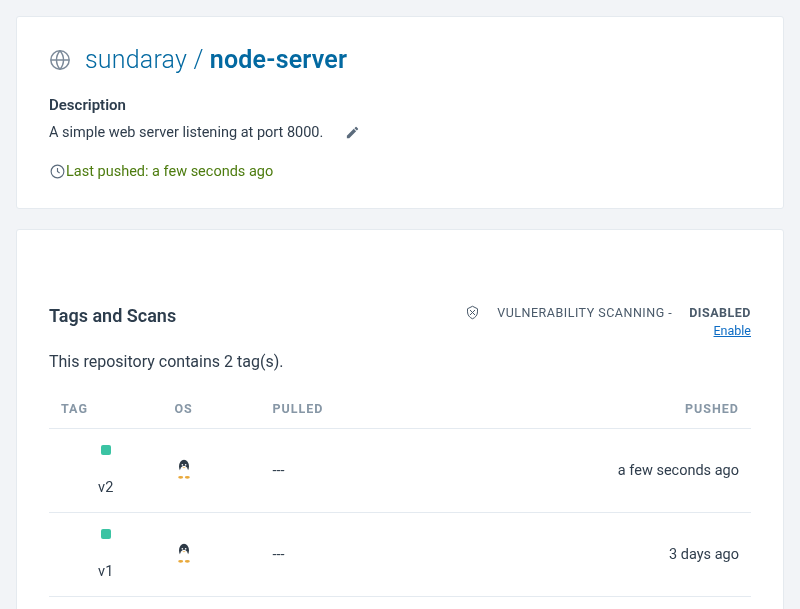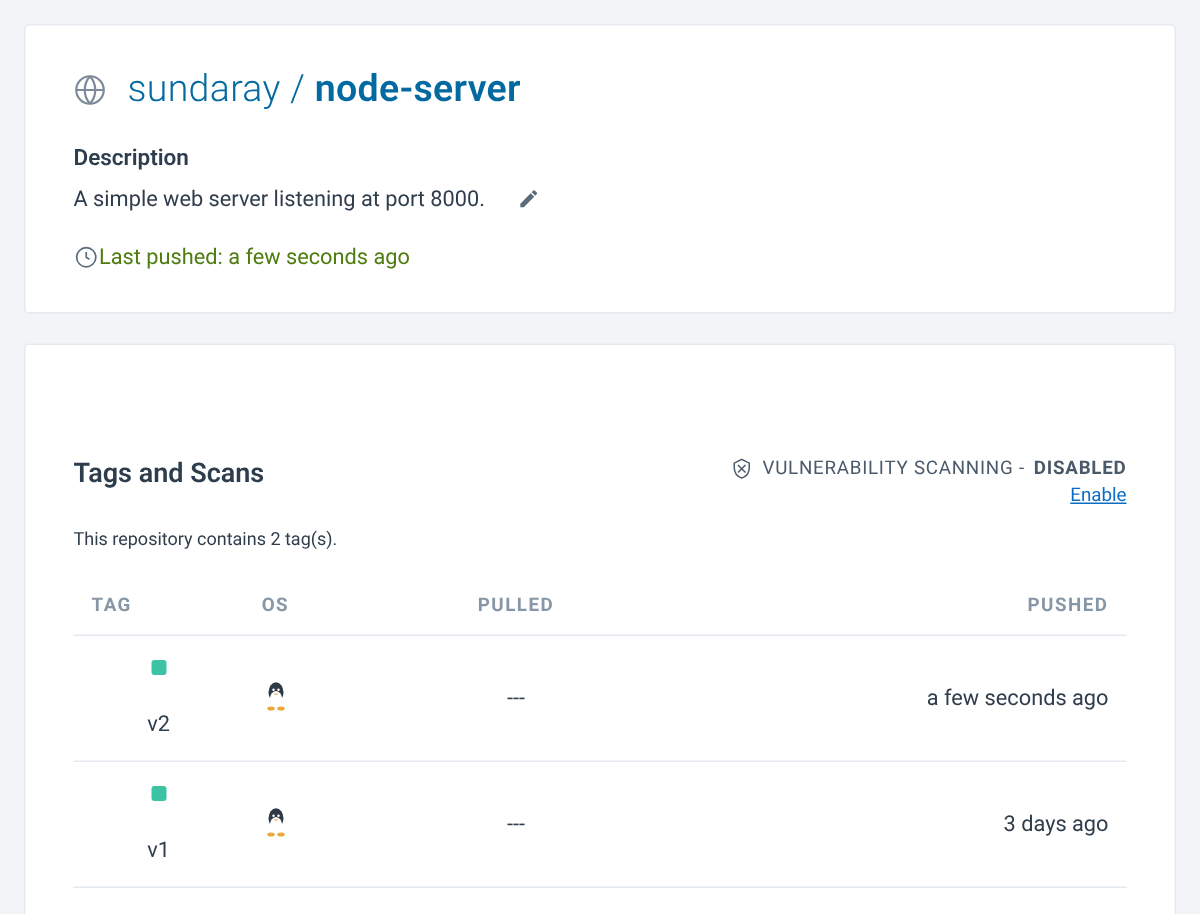--- a/index.html
+++ b/index.html
@@ -85,61 +85,60 @@
       color: #2d3d4d;
     }
     .vuln {
       text-align: right;
       font-size: 12.5px;
       color: #4a5a6a;
     }
     .vuln-row {
       display: flex;
       align-items: center;
-      gap: 6px;
+      gap: 17px;
       letter-spacing: 0.5px;
     }
     .vuln-row .shield {
       width: 15px;
       height: 15px;
     }
     .vuln .state {
       font-weight: 700;
     }
     .enable-link {
       color: #0d6cc4;
       text-decoration: underline;
       font-size: 12.5px;
       display: block;
       margin-top: 3px;
       cursor: pointer;
     }
     .tag-count {
-      font-size: 12px;
+      font-size: 16px;
       color: #2f3d4c;
       margin-bottom: 20px;
     }
     table {
       width: 100%;
       border-collapse: collapse;
     }
     th {
       text-align: left;
       font-size: 12.5px;
       font-weight: 700;
       letter-spacing: 1px;
       color: #8797a6;
       padding: 10px 12px 12px;
       border-bottom: 1px solid #e4eaf0;
     }
     th.right, td.right {
       text-align: right;
     }
     th.center, td.center {
-      text-align: center;
     }
     td {
       padding: 16px 12px;
       border-bottom: 1px solid #e4eaf0;
       font-size: 14.5px;
       color: #2f3d4c;
       vertical-align: middle;
     }
     .tag-cell {
       display: flex;

